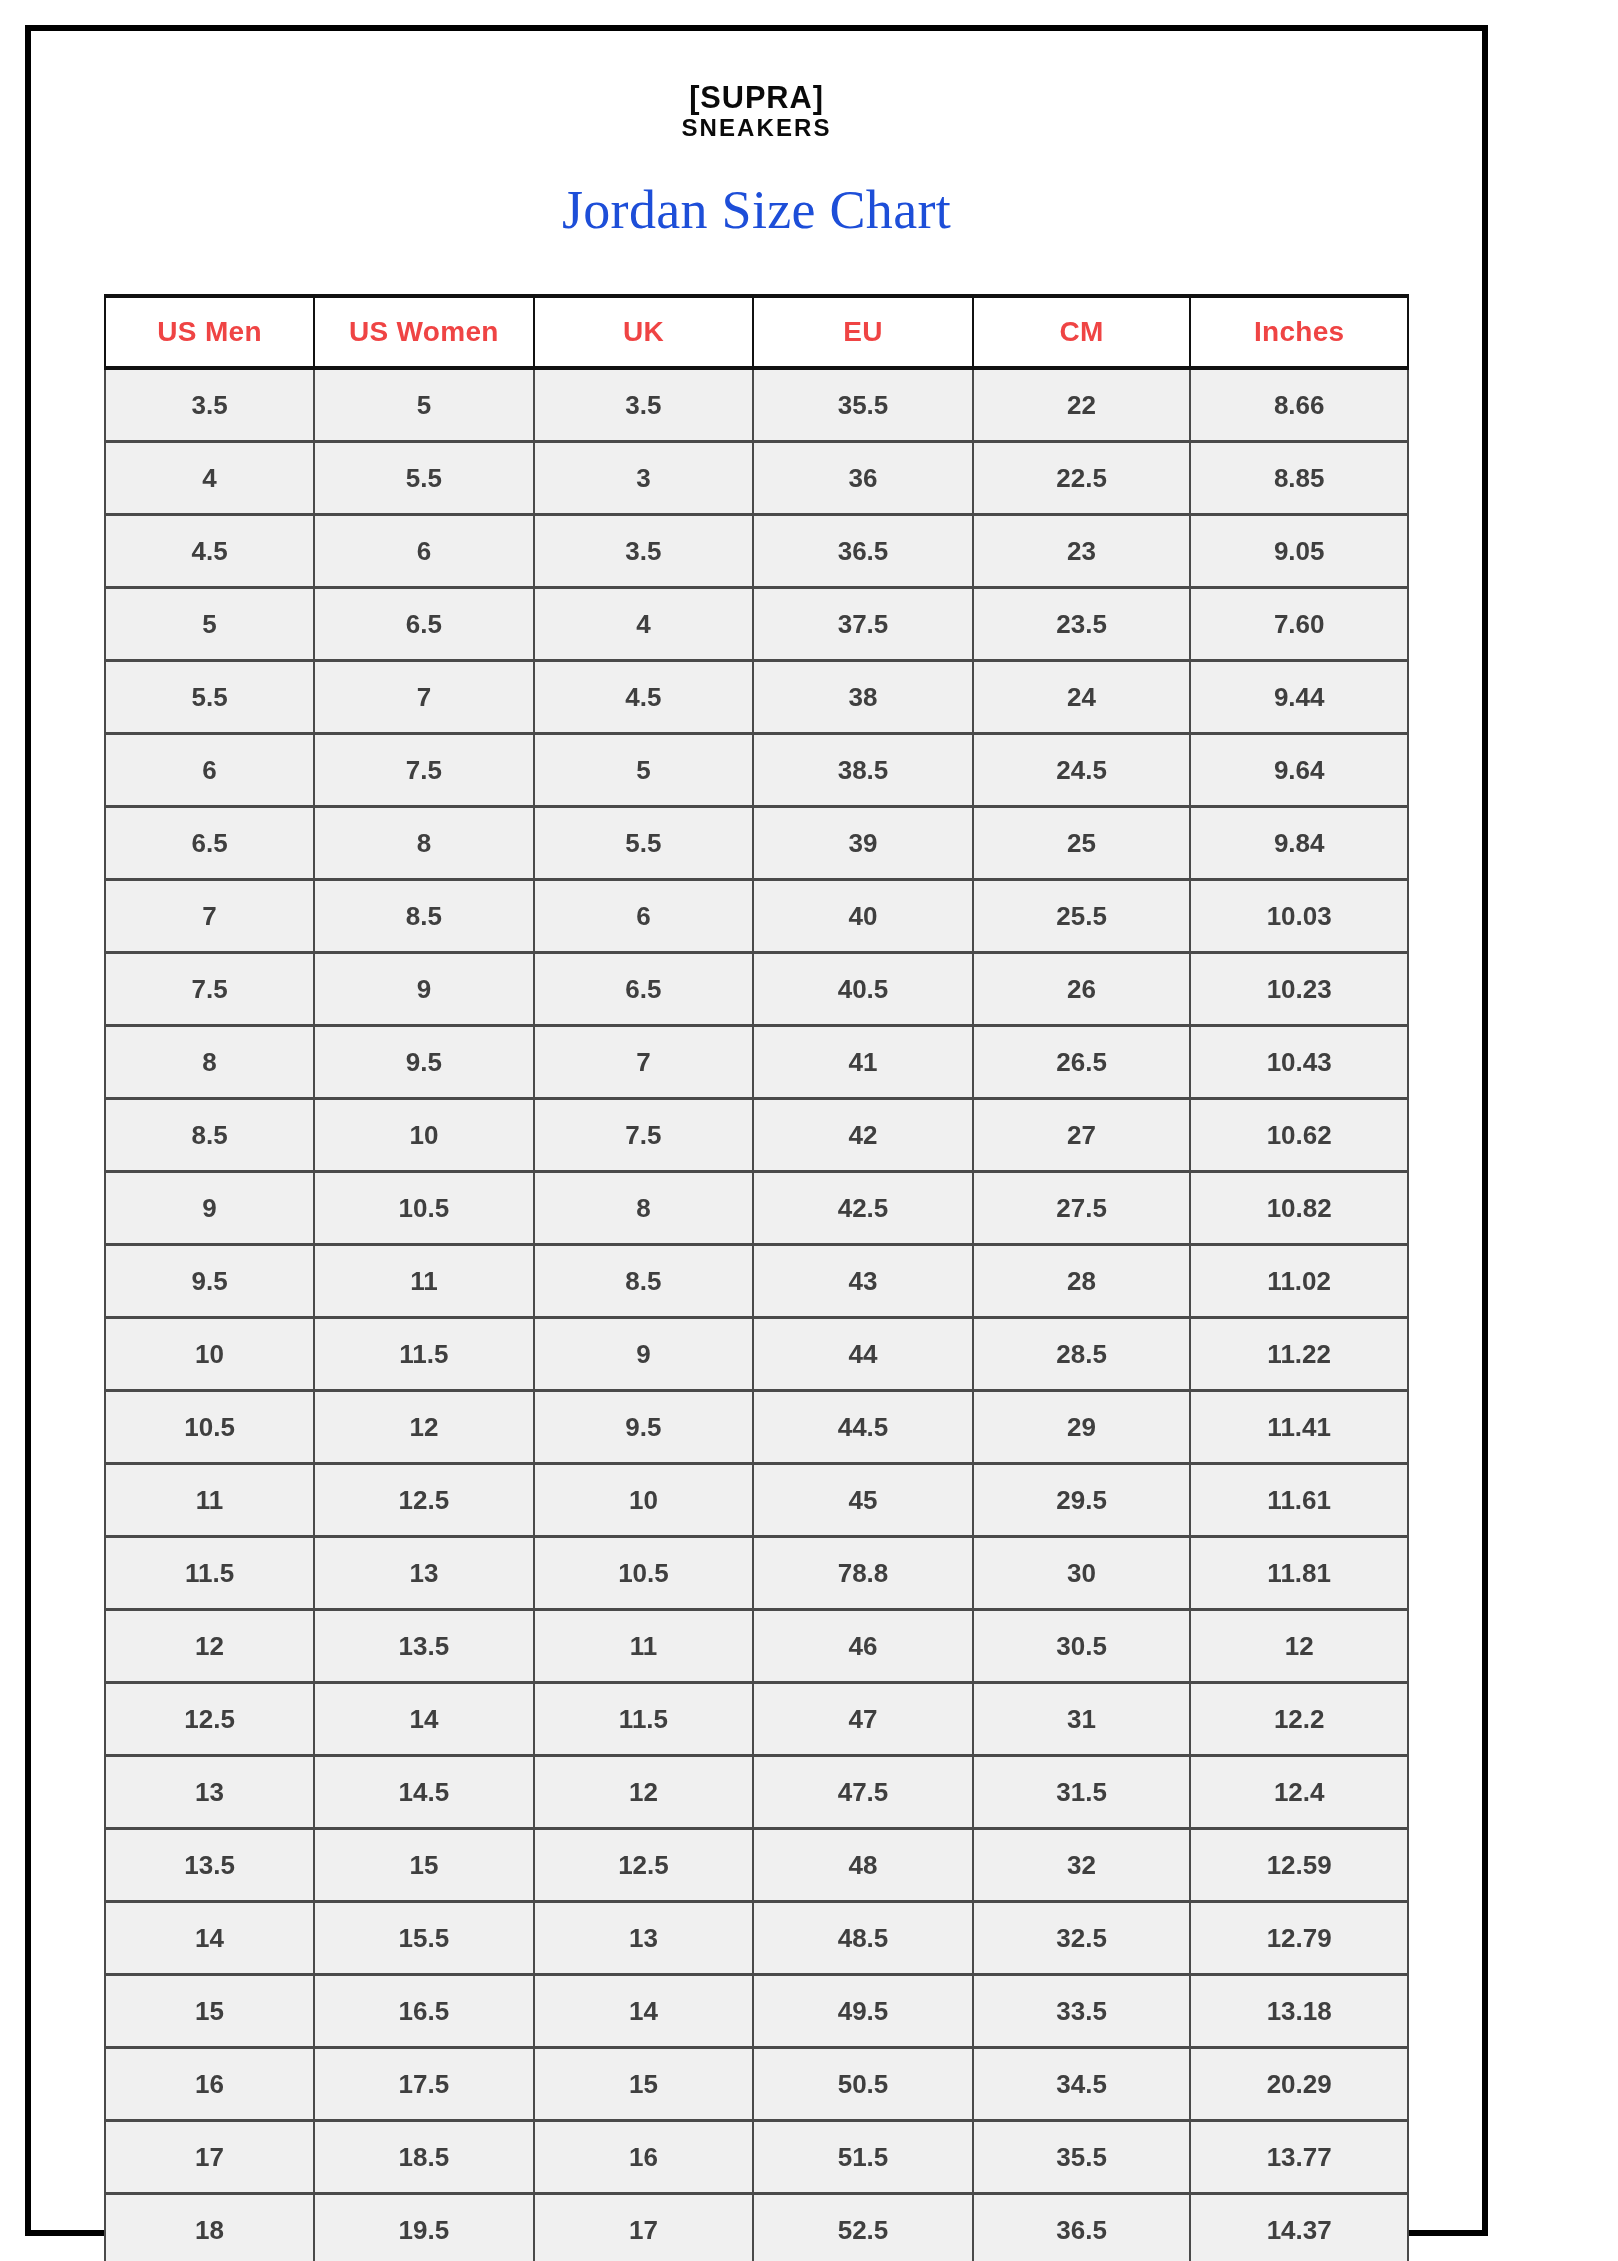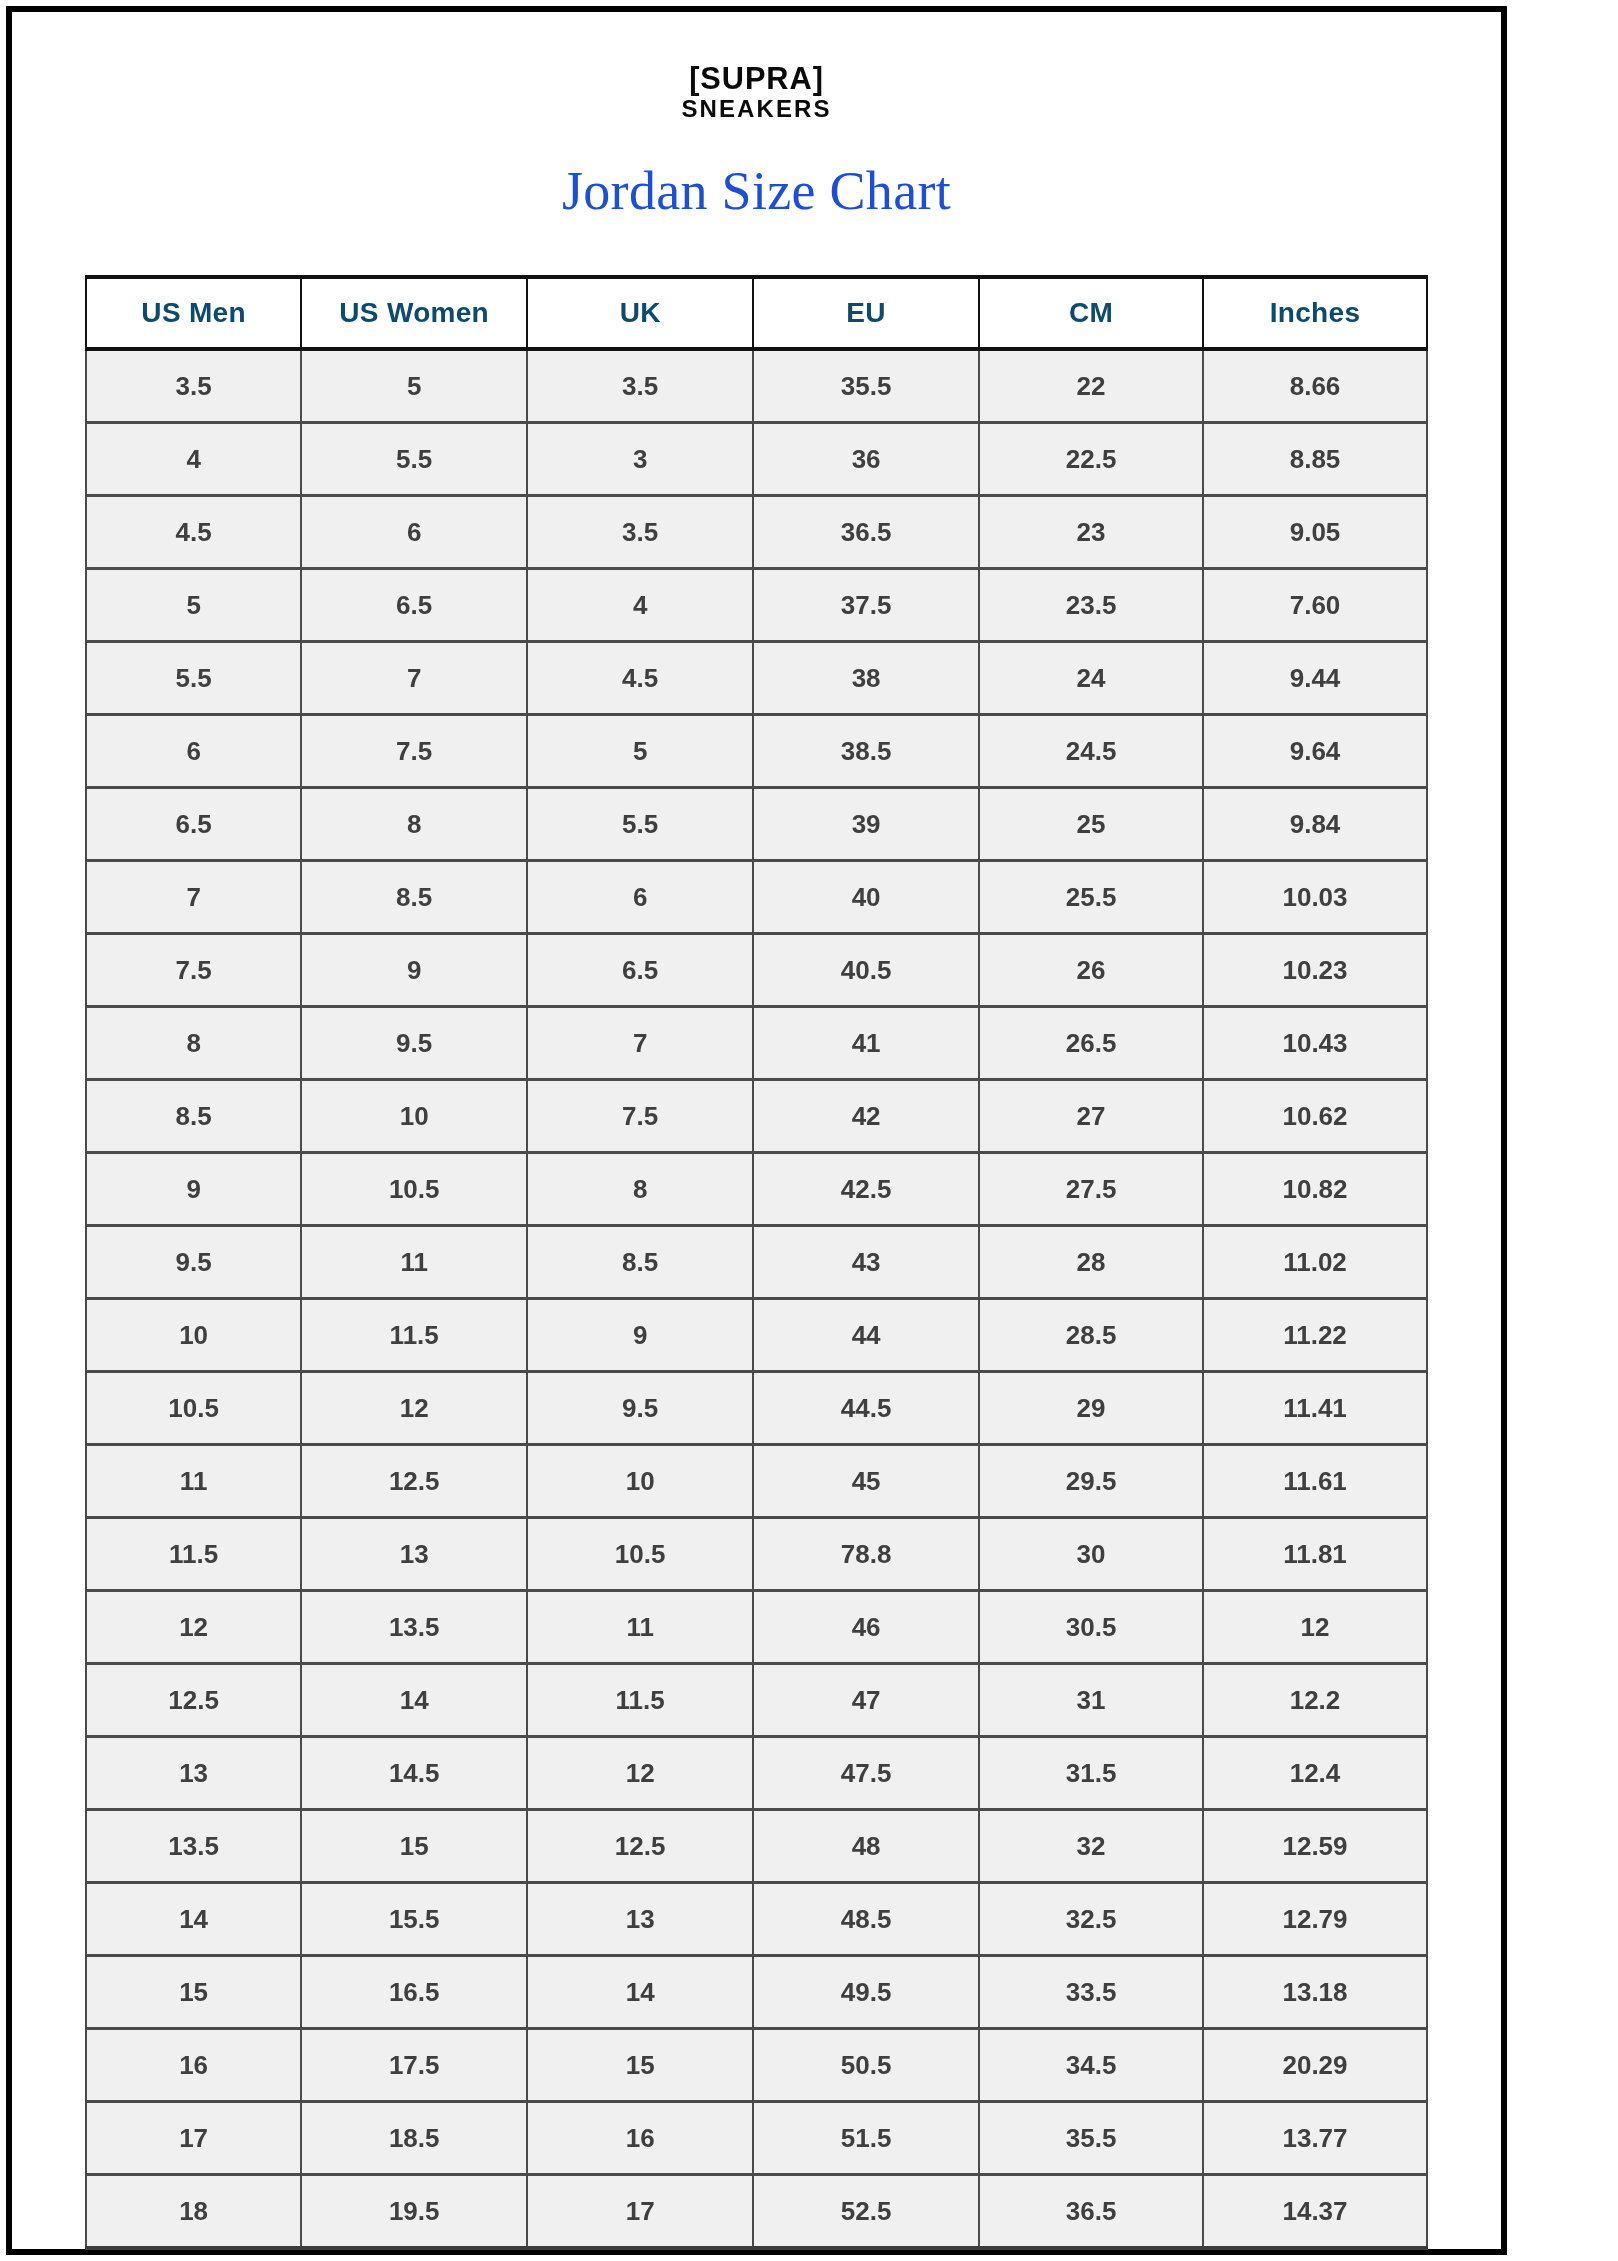--- a/index.html
+++ b/index.html
@@ -14,21 +14,21 @@
     -webkit-font-smoothing: antialiased;
   }
 
   
   .page {
     position: relative;
     box-sizing: border-box;
     width: 1513px;
     height: 2261px;
     background: #ffffff;
-    padding: 6px;
+    padding: 25px;
   }
   .page-border {
     box-sizing: border-box;
     width: 100%;
     height: 100%;
     border: 6.8px solid #000000;
     background: #ffffff;
     padding: 0 73px;
   }
 
@@ -81,21 +81,21 @@
   }
   table.size-table col.c0 { width: 16.05%; }
   table.size-table col.c1 { width: 16.85%; }
   table.size-table col.c2 { width: 16.85%; }
   table.size-table col.c3 { width: 16.85%; }
   table.size-table col.c4 { width: 16.70%; }
   table.size-table col.c5 { width: 16.70%; }
 
   table.size-table thead th {
     background: #ffffff;
-    color: #0c4a6e;
+    color: #ef4444;
     font-family: "Liberation Sans Narrow", "Liberation Sans", "DejaVu Sans", sans-serif;
     font-weight: 700;
     font-size: 28px;
     letter-spacing: 0.3px;
     height: 66px;
     text-align: center;
     vertical-align: middle;
     border-top: 4.7px solid #111111;
     border-bottom: 4.7px solid #111111;
     border-left: 2.1px solid #111111;

